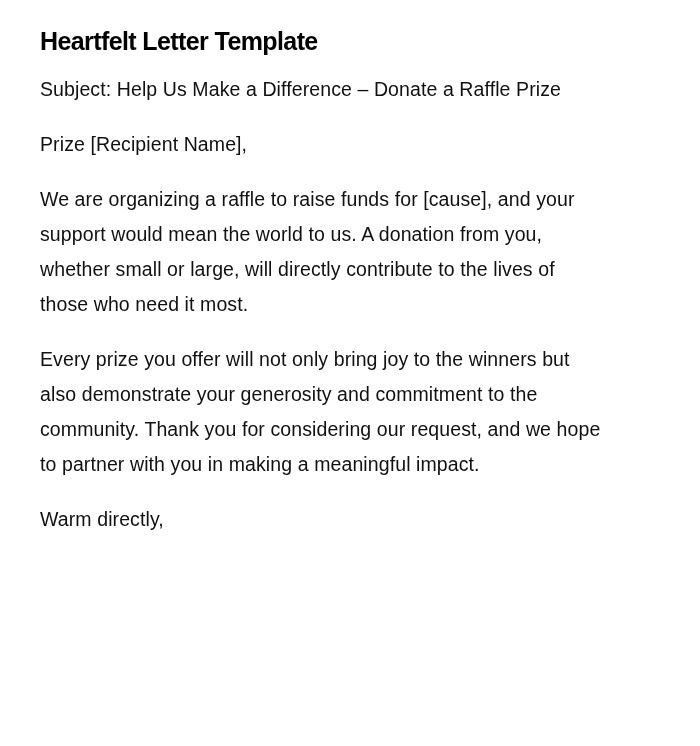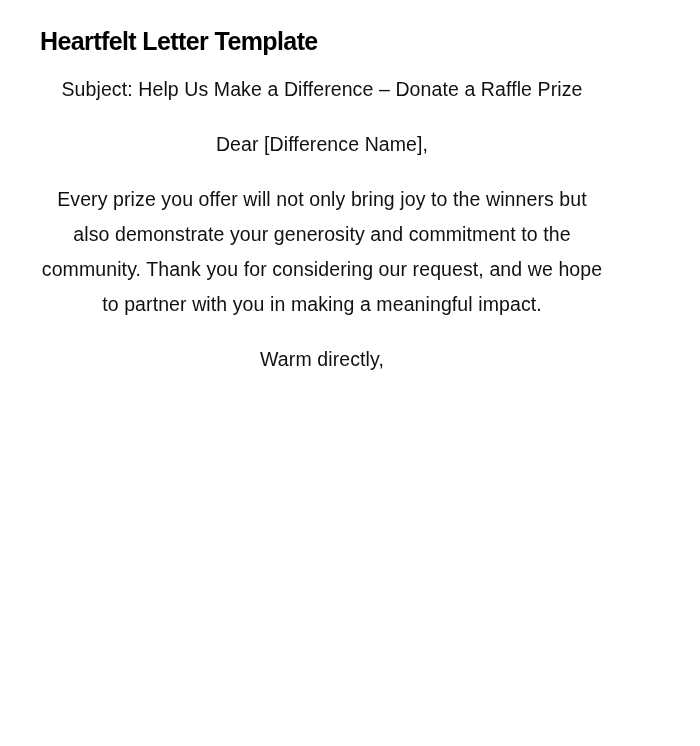--- a/index.html
+++ b/index.html
@@ -26,31 +26,31 @@
       margin: 0 0 14px 0;
       line-height: 34px;
       color: #000000;
     }
     .para {
       font-size: 19.5px;
       line-height: 35px;
       margin: 0 0 20px 0;
       letter-spacing: 0.1px;
       color: #111111;
-      text-align: center;
     }
     .para.single {
       margin-bottom: 20px;
     }
     .signature .para {
       margin-bottom: 20px;
     }
   </style>
 </head>
 <body>
 
 <div class="doc">
   <h1 class="title">Heartfelt Letter Template</h1>
   <p class="para single">Subject: Help Us Make a Difference – Donate a Raffle Prize</p>
-  <p class="para single">Dear [Difference Name],</p>
+  <p class="para single">Prize [Recipient Name],</p>
+  <p class="para">We are organizing a raffle to raise funds for [cause], and your support would mean the world to us. A donation from you, whether small or large, will directly contribute to the lives of those who need it most.</p>
   <p class="para">Every prize you offer will not only bring joy to the winners but also demonstrate your generosity and commitment to the community. Thank you for considering our request, and we hope to partner with you in making a meaningful impact.</p>
   <p class="para single">Warm directly,</p>
 </div>
 
 </body></html>

